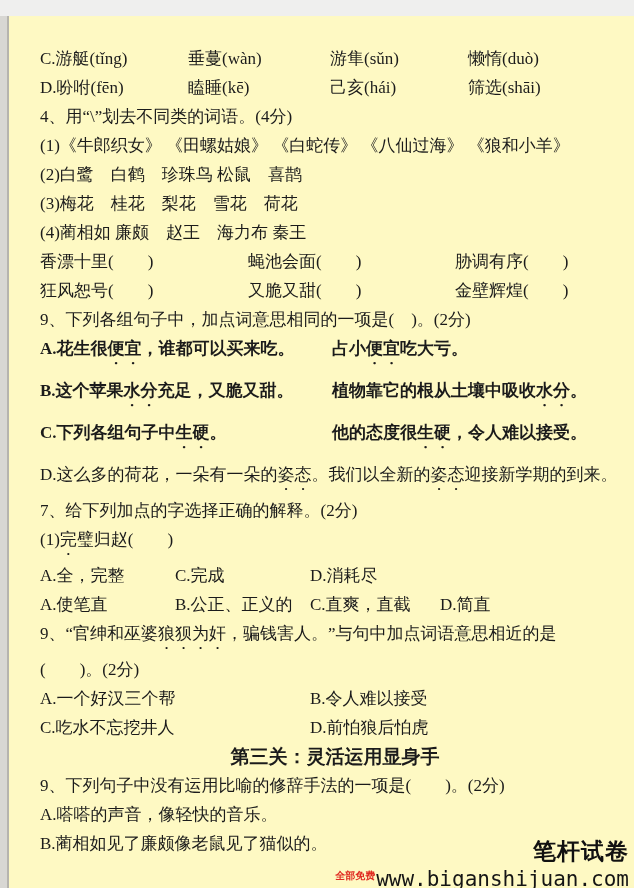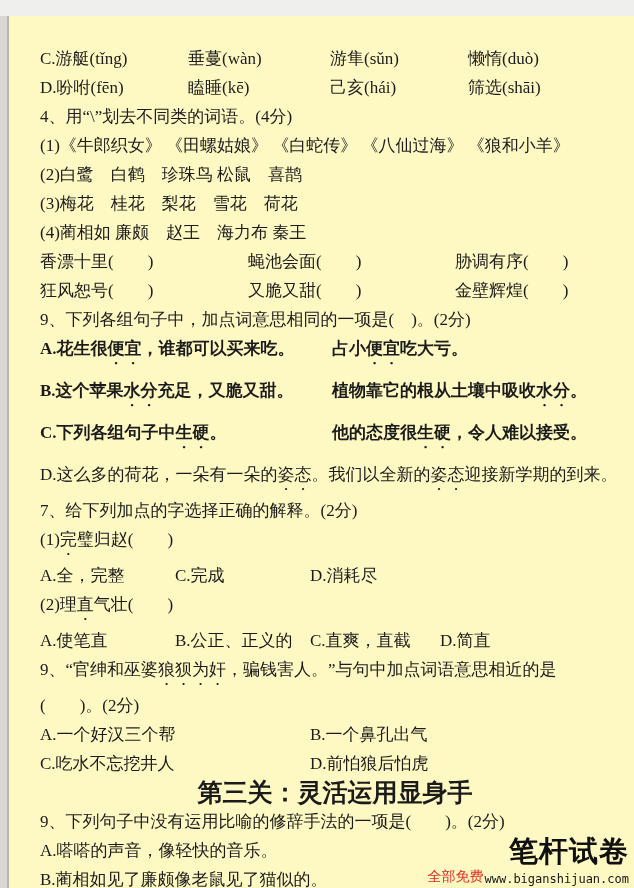--- a/index.html
+++ b/index.html
@@ -28,37 +28,37 @@
   .optrow4>div:nth-child(1){width:135px;}
   .optrow4>div:nth-child(2){width:135px;}
   .optrow4>div:nth-child(3){width:130px;}
   .cols2w{display:flex;}
   .cols2w>div:nth-child(1){width:270px;}
   .em{
     -webkit-text-emphasis:filled dot;-webkit-text-emphasis-position:under right;
     text-emphasis:filled dot;text-emphasis-position:under right;
   }
   .section-title{
-    text-align:center;font-weight:bold;font-size:25px;
+    text-align:center;font-weight:bold;font-size:19px;
     font-family:"Liberation Sans","DejaVu Sans",sans-serif;
   }
   .watermark{position:absolute;right:5px;bottom:16px;text-align:right;}
   .wm-brand{
-    font-weight:bold;font-size:29px;line-height:38px;letter-spacing:1px;
+    font-weight:bold;font-size:23px;line-height:38px;letter-spacing:1px;
     font-family:"Liberation Sans","DejaVu Sans",sans-serif;color:#111;
   }
   .wm-row{display:flex;align-items:flex-end;justify-content:flex-end;}
   .wm-free{
-    font-size:14px;line-height:10px;color:#e02b20;font-weight:normal;
+    font-size:10px;line-height:10px;color:#e02b20;font-weight:bold;
     position:relative;top:-7px;margin-right:1px;
     font-family:"Liberation Sans","DejaVu Sans",sans-serif;
   }
   .wm-url{
     font-family:"DejaVu Sans Mono","Liberation Mono",monospace;
-    font-size:12px;line-height:18px;color:#151515;
+    font-size:21px;line-height:18px;color:#151515;
   }
 </style>
 </head>
 <body>
 
 <div class="page">
   <div class="scan-edge"></div>
   <div class="scan-edge-line"></div>
 
   <div class="content">
@@ -108,33 +108,32 @@
     </div>
     <div class="line"><span>D.这么多的荷花，一朵有一朵的</span><span class="em">姿态</span><span>。我们以全新的</span><span class="em">姿态</span><span>迎接新学期的到来。</span></div>
 
     <div class="line">7、给下列加点的字选择正确的解释。(2分)</div>
     <div class="line"><span>(1)</span><span class="em">完</span><span>璧归赵(　　)</span></div>
     <div class="line optrow4">
       <div>A.全，完整</div>
       <div>C.完成</div>
       <div>D.消耗尽</div>
     </div>
-    <div class="line"><span>(2)理</span><span class="em">直</span><span>气壮(　　)</span></div>
     <div class="line optrow4">
       <div>A.使笔直</div>
       <div>B.公正、正义的</div>
       <div>C.直爽，直截</div>
       <div>D.简直</div>
     </div>
 
     <div class="line"><span>9、“官绅和巫婆</span><span class="em">狼狈为奸</span><span>，骗钱害人。”与句中加点词语意思相近的是</span></div>
     <div class="line">(　　)。(2分)</div>
     <div class="line cols2w">
       <div>A.一个好汉三个帮</div>
-      <div>B.一个鼻孔出气</div>
+      <div>B.令人难以接受</div>
     </div>
     <div class="line cols2w">
       <div>C.吃水不忘挖井人</div>
       <div>D.前怕狼后怕虎</div>
     </div>
 
     <div class="line section-title">第三关：灵活运用显身手</div>
 
     <div class="line">9、下列句子中没有运用比喻的修辞手法的一项是(　　)。(2分)</div>
     <div class="line">A.嗒嗒的声音，像轻快的音乐。</div>

